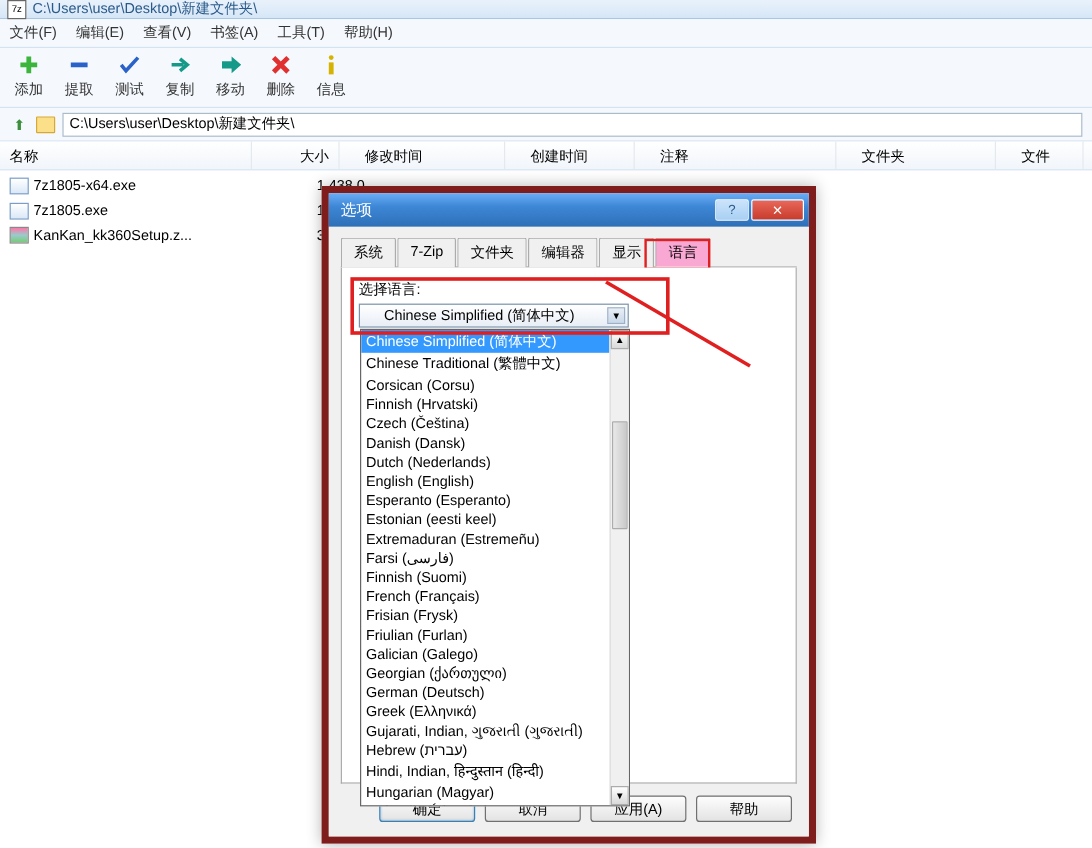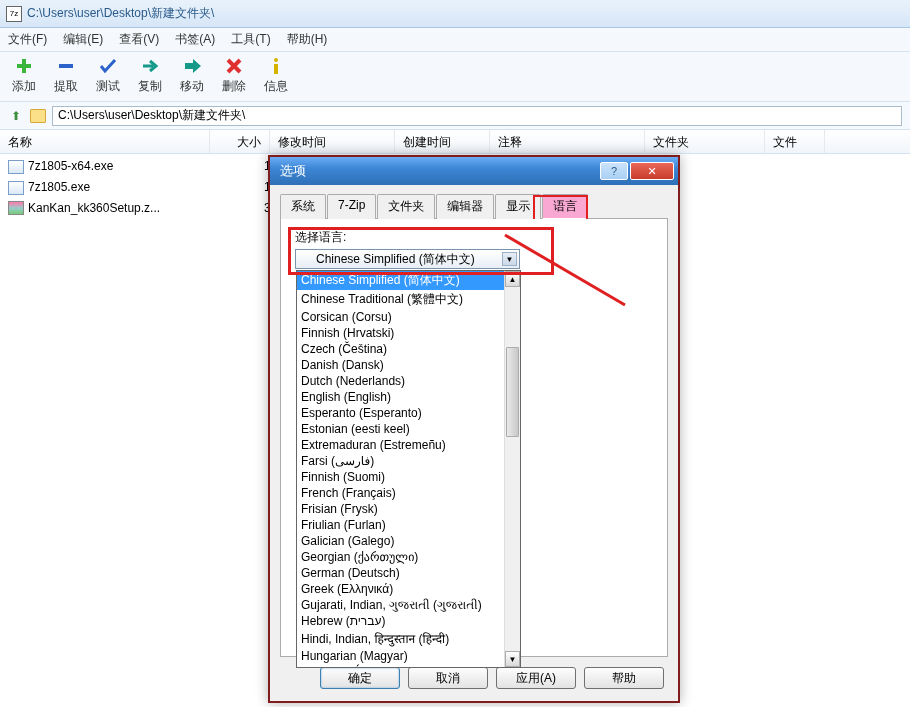--- a/index.html
+++ b/index.html
@@ -1,54 +1,54 @@
 <!DOCTYPE html>
 <html><head>
 <meta charset="utf-8">
 <style>
 * { margin: 0; padding: 0; box-sizing: border-box; font-family: "Microsoft YaHei", Tahoma, sans-serif; }
 body { background: #fff; width: 910px; height: 707px; position: relative; overflow: hidden; font-size: 12px; }
 
 
 .main-window { width: 100%; height: 100%; background: #fff; }
-.title-bar { height: 28px; background: linear-gradient(#e9f2fb, #d6e6f7); display: flex; align-items: center; padding: 0 6px; border-bottom: 1px solid #a9c6e4; }
+.title-bar { height: 16px; background: linear-gradient(#e9f2fb, #d6e6f7); display: flex; align-items: center; padding: 0 6px; border-bottom: 1px solid #a9c6e4; }
 .title-icon { width: 16px; height: 16px; border: 1px solid #666; background: #fff; display: flex; align-items: center; justify-content: center; font-size: 8px; margin-right: 5px; }
 .title-text { color: #2a5a8a; font-size: 12px; }
 
 .menu-bar { height: 24px; background: #f5f9fd; display: flex; align-items: flex-end; border-bottom: 1px solid #d4e3f2; }
 .menu-item { padding: 3px 8px; cursor: default; font-size: 12px; color: #333; }
 
 .toolbar { height: 50px; background: #f5f9fd; display: flex; align-items: flex-end; padding: 4px 8px; border-bottom: 1px solid #d4e3f2; gap: 10px; }
 .tool-btn { display: flex; flex-direction: column; align-items: center; gap: 2px; cursor: default; padding: 2px 4px; }
 .tool-icon { width: 20px; height: 20px; display: flex; align-items: center; justify-content: center; }
 .tool-label { font-size: 12px; color: #333; }
 
 .address-bar { height: 28px; background: #f5f9fd; display: flex; align-items: center; padding: 3px 8px; border-bottom: 1px solid #d4e3f2; gap: 6px; }
 .folder-icon { width: 16px; height: 14px; background: #fce089; border: 1px solid #d6a936; border-radius: 1px; }
 .address-input { flex: 1; height: 20px; border: 1px solid #abc; background: #fff; padding: 0 5px; font-size: 12px; display: flex; align-items: center; }
 
-.list-header { height: 24px; background: linear-gradient(#fff, #f1f5fa); border-bottom: 1px solid #d4e3f2; display: flex; font-size: 12px; }
+.list-header { height: 24px; background: linear-gradient(#fff, #f1f5fa); border-bottom: 1px solid #d4e3f2; display: flex; font-size: 12px; gap: 13px; }
 .list-header > div { padding: 4px 8px; border-right: 1px solid #e4e9ef; }
 .col-name { width: 210px; }
 .col-size { width: 60px; text-align: right; }
 .col-modified { width: 125px; }
 .col-created { width: 95px; }
 .col-comment { width: 155px; }
 .col-folder { width: 120px; }
 .col-file { width: 60px; }
 
 .file-list { padding: 2px 0; }
 .file-row { display: flex; padding: 2px 0; font-size: 12px; gap: 42px; }
 .file-row > div { padding: 1px 8px; }
 .file-icon { width: 16px; height: 14px; display: inline-block; vertical-align: middle; margin-right: 4px; }
 .exe-icon { background: linear-gradient(#fff, #dbe8f7); border: 1px solid #7a9ec9; }
 .setup-icon { background: linear-gradient(#f7a, #9cc, #7c7); border: 1px solid #888; }
 
 
-.dialog { position: absolute; left: 268px; top: 155px; width: 412px; height: 548px; background: #f0f0f0; border: 2px solid #7f1d1d; box-shadow: 0 0 12px rgba(0,0,0,0.3); }
+.dialog { position: absolute; left: 268px; top: 155px; width: 412px; height: 548px; background: #f0f0f0; border: 6px solid #7f1d1d; box-shadow: 0 0 12px rgba(0,0,0,0.3); }
 .dlg-title-bar { height: 28px; background: linear-gradient(#6badf6 0%, #3d87d6 40%, #2e6fb7 100%); display: flex; align-items: center; justify-content: space-between; padding: 0 4px 0 10px; }
 .dlg-title { color: #fff; font-size: 13px; }
 .dlg-btns { display: flex; gap: 2px; }
 .dlg-btn { width: 28px; height: 18px; border: 1px solid #fff; border-radius: 2px; display: flex; align-items: center; justify-content: center; font-size: 11px; cursor: default; }
 .dlg-btn.close { background: linear-gradient(#e9685a, #c83b2b); color: #fff; width: 44px; }
 .dlg-btn.help { background: linear-gradient(#cce3fa, #a8d0f4); color: #2a5a8a; }
 
 .dlg-body { padding: 8px 10px 10px 10px; height: calc(100% - 28px); display: flex; flex-direction: column; background: #f0f0f0; }
 .tabs { display: flex; border-bottom: 1px solid #acacac; }
 .tab { padding: 3px 10px; border: 1px solid #acacac; border-bottom: none; background: #f0f0f0; margin-right: 1px; font-size: 12px; cursor: default; position: relative; top: 1px; border-radius: 2px 2px 0 0; }

